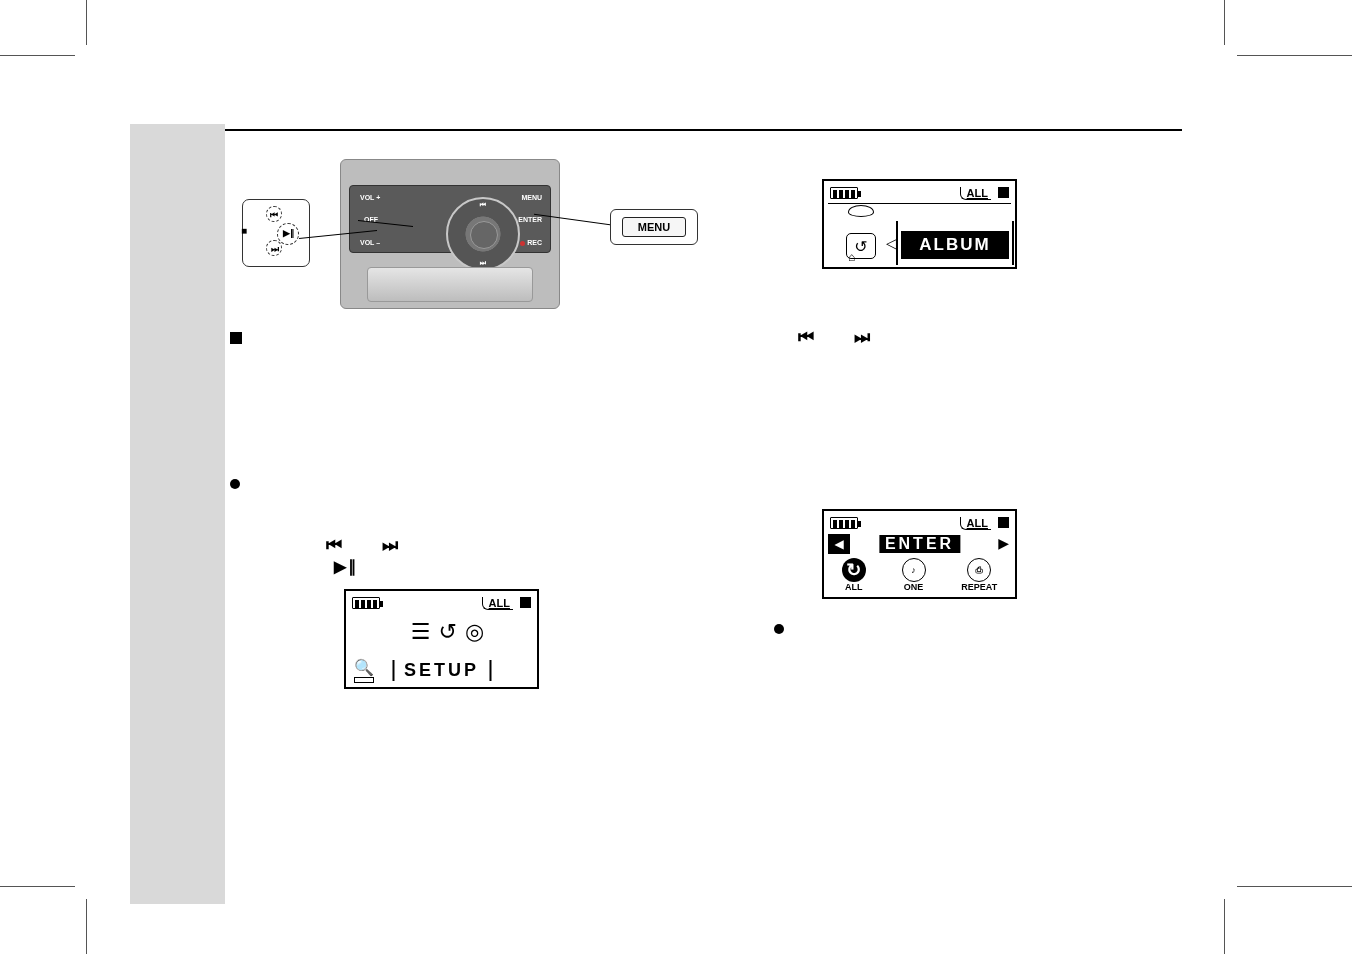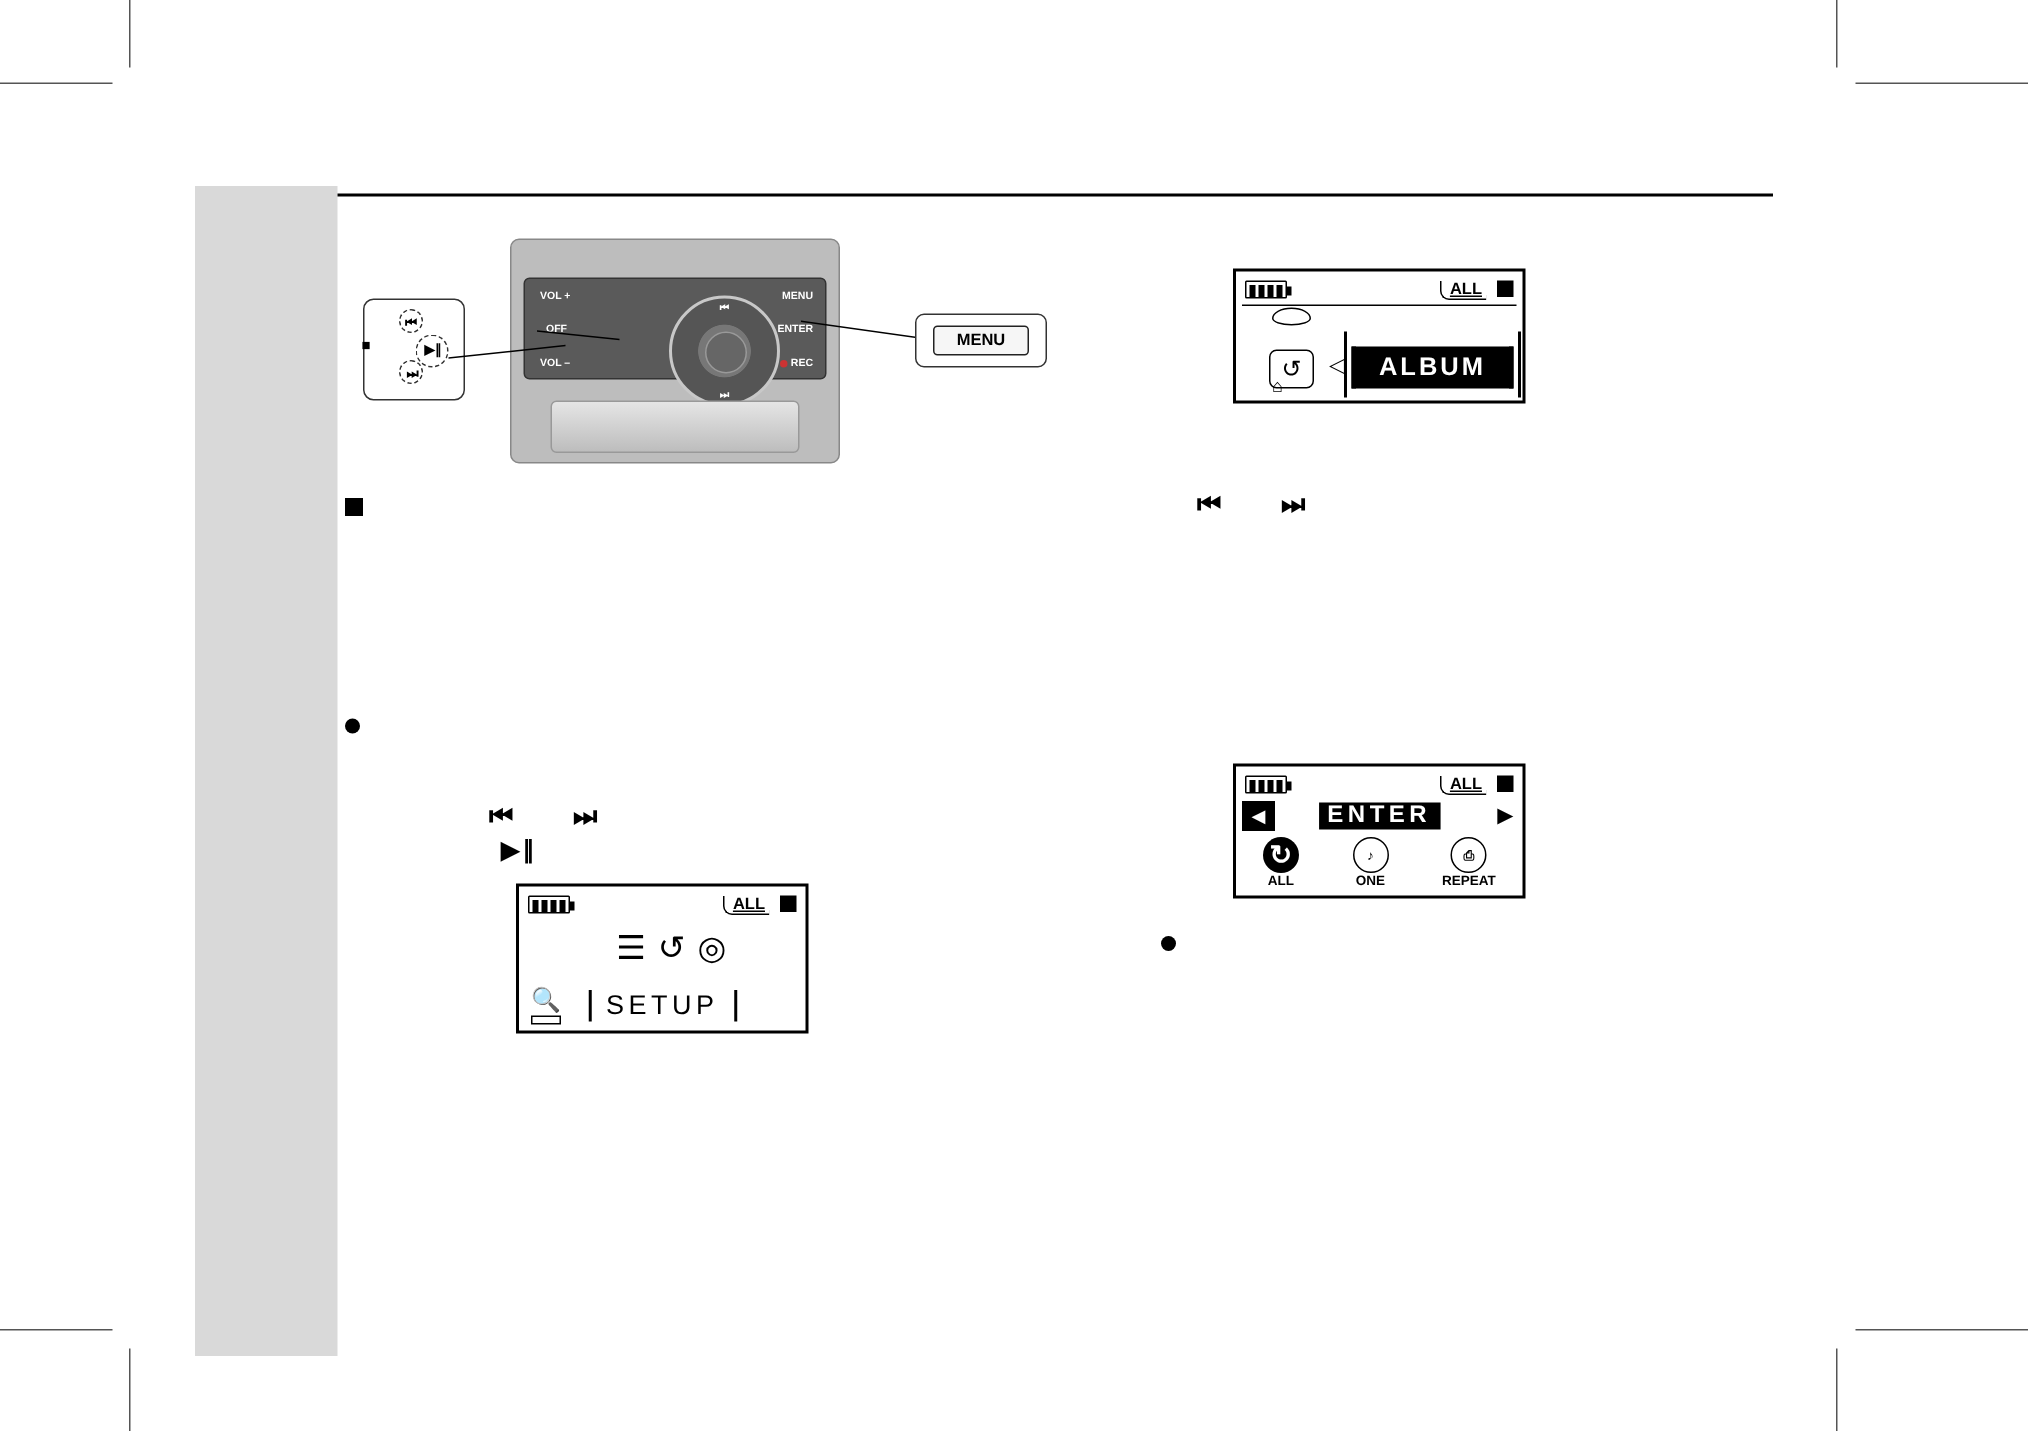--- a/index.html
+++ b/index.html
@@ -161,21 +161,21 @@
   .lcd .stop-sq {
     position:absolute; right:6px; top:6px; width:11px; height:11px; background:#000;
   }
   .lcd .statusbar {
     position:absolute; left:4px; right:4px; top:22px; height:1px; background:#000;
   }
 
   .lcd-setup { position:absolute; left:214px; top:460px; width:195px; height:100px;}
   .lcd-setup .footer {
     position:absolute; left:50%; transform:translateX(-50%);
-    bottom:6px; font-size:18px; font-weight:normal; letter-spacing:3px;
+    bottom:6px; font-size:18px; font-weight:bold; letter-spacing:3px;
     border-left:2px solid #000; border-right:2px solid #000;
     padding:0 10px;
   }
   .lcd-setup .icons {
     position:absolute; left:20px; right:8px; top:28px; height:40px;
     display:flex; gap:8px; align-items:flex-start; justify-content:center;
   }
   .lcd-setup .ic { font-size:22px; color:#000; }
   .lcd-setup .mag {
     position:absolute; left:8px; bottom:10px; font-size:16px;

